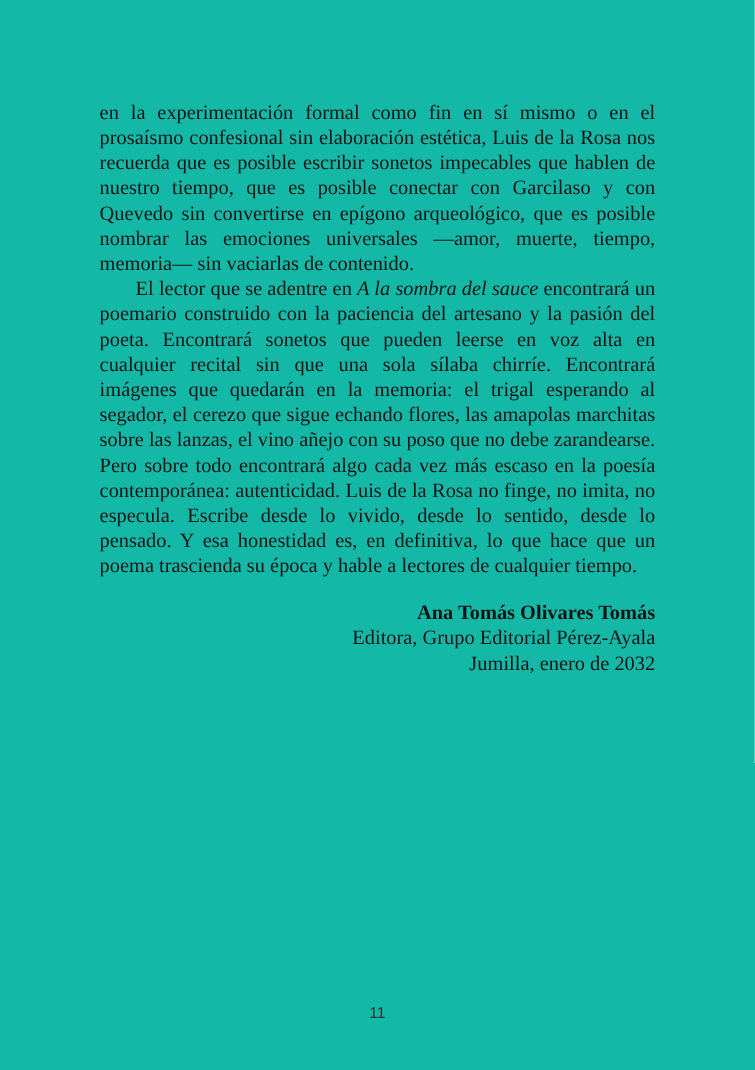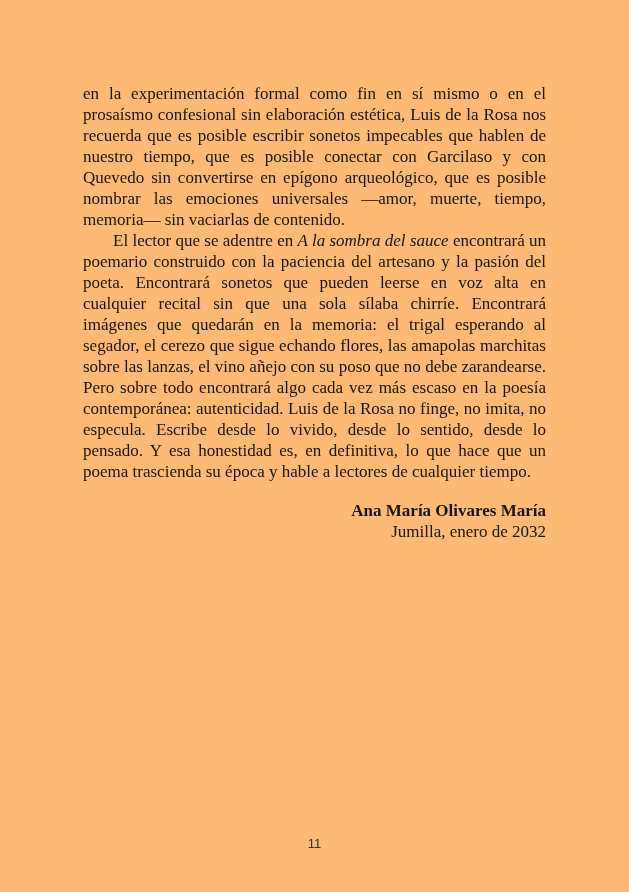--- a/index.html
+++ b/index.html
@@ -4,21 +4,21 @@
 <style>
   html, body {
     margin: 0;
     padding: 0;
     background: #ffffff;
   }
   .page {
     position: relative;
     width: 629px;
     height: 892px;
-    background: #fdba74;
+    background: #14b8a6;
     overflow: hidden;
   }
   .text-block {
     position: absolute;
     left: 83px;
     top: 83px;
     width: 463px;
     font-family: "Liberation Serif", "DejaVu Serif", serif;
     font-size: 17px;
     line-height: 21px;
@@ -60,21 +60,22 @@
 <div class="page">
 
   <div class="text-block" style="color: rgb(20, 20, 20);">
 
     <div>
         <p class="body-paragraph"><span>en la experimentación formal como fin en sí mismo o en el prosaísmo confesional sin elaboración estética, Luis de la Rosa nos recuerda que es posible escribir sonetos impecables que hablen de nuestro tiempo, que es posible conectar con Garcilaso y con Quevedo sin convertirse en epígono arqueológico, que es posible nombrar las emociones universales —amor, muerte, tiempo, memoria— sin vaciarlas de contenido.</span></p>
         <p class="body-paragraph indented"><span>El lector que se adentre en </span><em>A la sombra del sauce</em><span> encontrará un poemario construido con la paciencia del artesano y la pasión del poeta. Encontrará sonetos que pueden leerse en voz alta en cualquier recital sin que una sola sílaba chirríe. Encontrará imágenes que quedarán en la memoria: el trigal esperando al segador, el cerezo que sigue echando flores, las amapolas marchitas sobre las lanzas, el vino añejo con su poso que no debe zarandearse. Pero sobre todo encontrará algo cada vez más escaso en la poesía contemporánea: autenticidad. Luis de la Rosa no finge, no imita, no especula. Escribe desde lo vivido, desde lo sentido, desde lo pensado. Y esa honestidad es, en definitiva, lo que hace que un poema trascienda su época y hable a lectores de cualquier tiempo.</span></p>
       </div>
 
     <div class="signature-block">
-      <p class="signature-line signature-name">Ana María Olivares María</p>
+      <p class="signature-line signature-name">Ana Tomás Olivares Tomás</p>
+      <p class="signature-line">Editora, Grupo Editorial Pérez-Ayala</p>
       <p class="signature-line">Jumilla, enero de 2032</p>
     </div>
 
   </div>
 
   <div class="page-number" style="color: rgb(51, 51, 51);">11</div>
 
 </div>
 
 </body></html>

